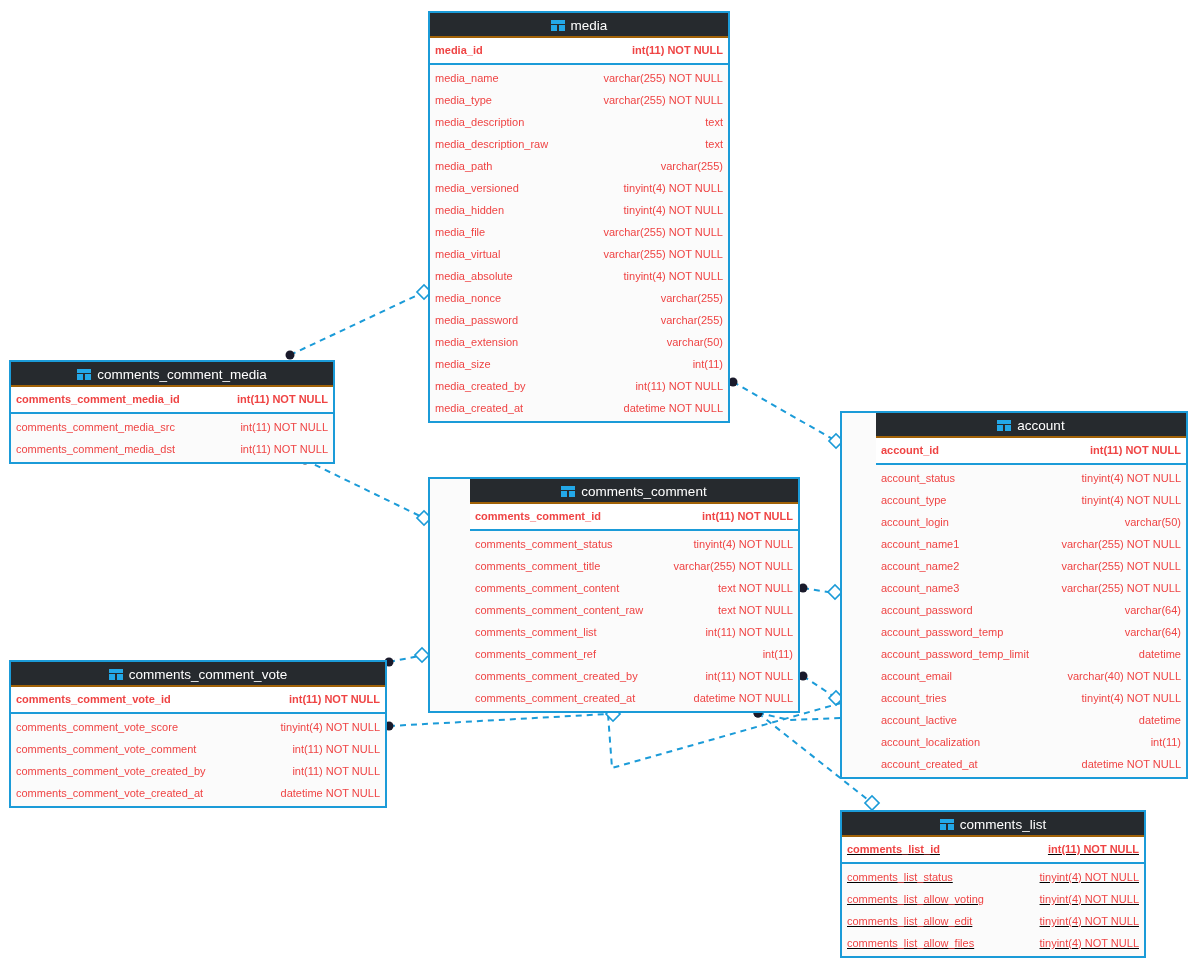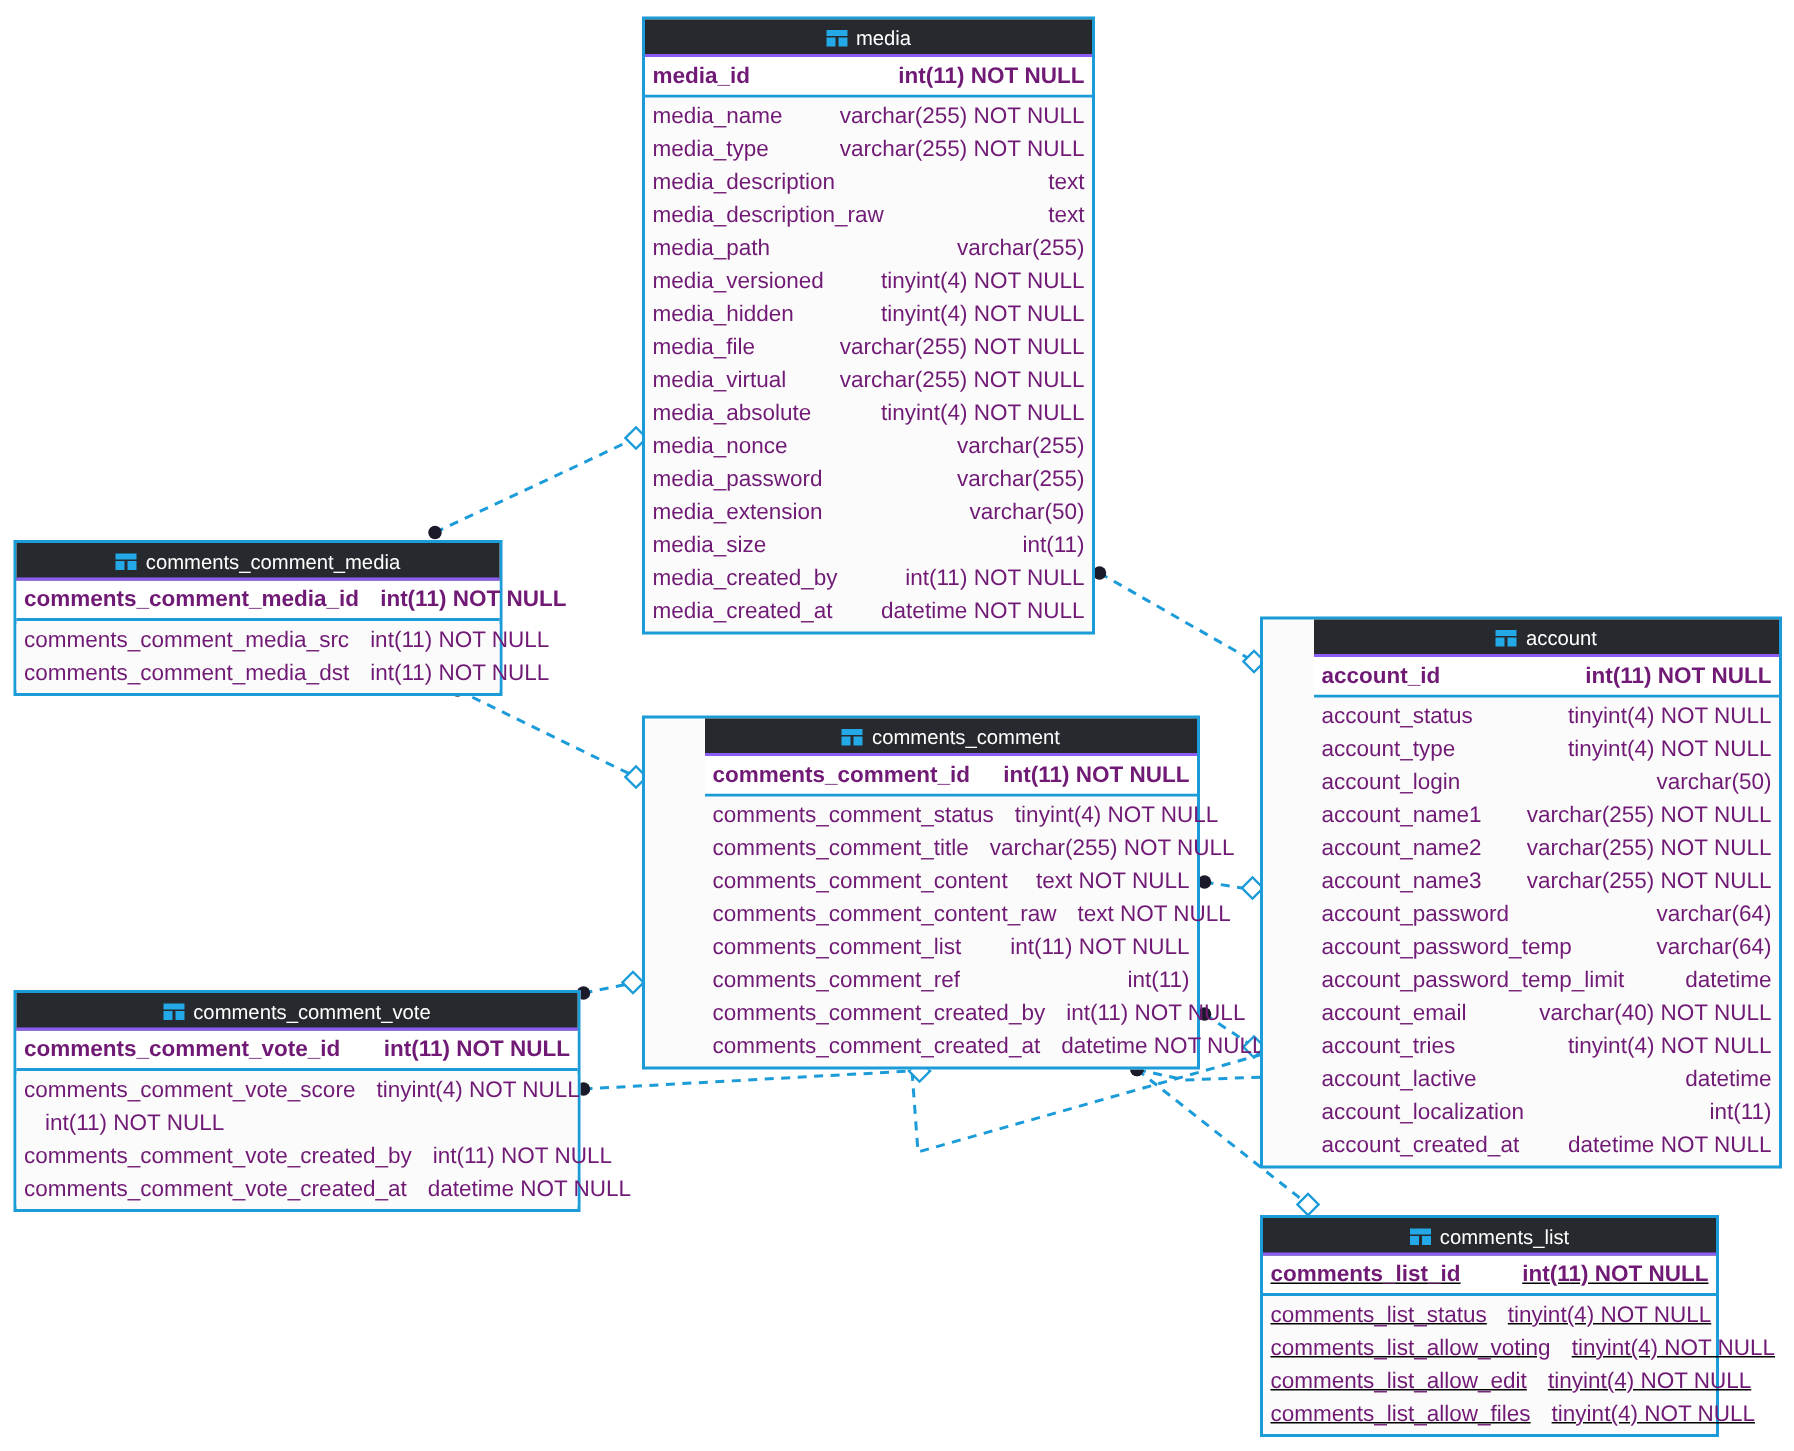--- a/index.html
+++ b/index.html
@@ -33,21 +33,21 @@
   }
   .entity-header {
     background: #262a2e;
     color: #ffffff;
     font-size: 13.5px;
     height: 25px;
     line-height: 25px;
     text-align: center;
     white-space: nowrap;
     position: relative;
-    border-bottom: 2px solid #8b5cf6;
+    border-bottom: 2px solid #a16207;
   }
   .entity-header .hdr-inner {
     display: inline-flex;
     align-items: center;
     gap: 6px;
   }
   .tbl-icon {
     display: inline-block;
     width: 14px;
     height: 11px;
@@ -63,22 +63,22 @@
   .tbl-icon i.c1 { left: 0; top: 5px; width: 6px; height: 6px; }
   .tbl-icon i.c2 { left: 8px; top: 5px; width: 6px; height: 6px; }
 
   .pk-row {
     border-bottom: 2px solid #1b9bd8;
   }
   .row {
     display: flex;
     justify-content: space-between;
     align-items: center;
-    font-size: 15px;
-    color: #701a75;
+    font-size: 11px;
+    color: #ef4444;
     height: 22px;
     line-height: 22px;
     padding: 0 5px;
     white-space: nowrap;
     background: #fbfbfb;
   }
   .pk-row .row { font-weight: bold; height: 25px; line-height: 25px; background: #ffffff; }
   .row .col-name { text-align: left; }
   .row .col-type { text-align: center; padding-left: 14px; }
   .body-rows { padding: 2px 0 2px 0; }
@@ -395,20 +395,21 @@
           <span class="col-name">comments_comment_vote_id</span>
           <span class="col-type">int(11) NOT NULL</span>
         </div>
       </div>
       <div class="body-rows">
         <div class="row">
           <span class="col-name">comments_comment_vote_score</span>
           <span class="col-type">tinyint(4) NOT NULL</span>
         </div>
         <div class="row">
+          <span class="col-name">comments_comment_vote_comment</span>
           <span class="col-type">int(11) NOT NULL</span>
         </div>
         <div class="row">
           <span class="col-name">comments_comment_vote_created_by</span>
           <span class="col-type">int(11) NOT NULL</span>
         </div>
         <div class="row">
           <span class="col-name">comments_comment_vote_created_at</span>
           <span class="col-type">datetime NOT NULL</span>
         </div>

